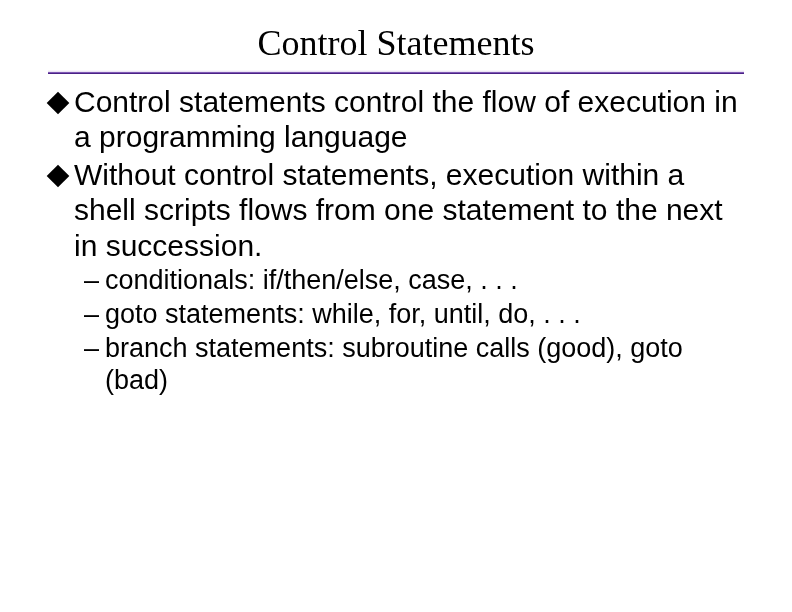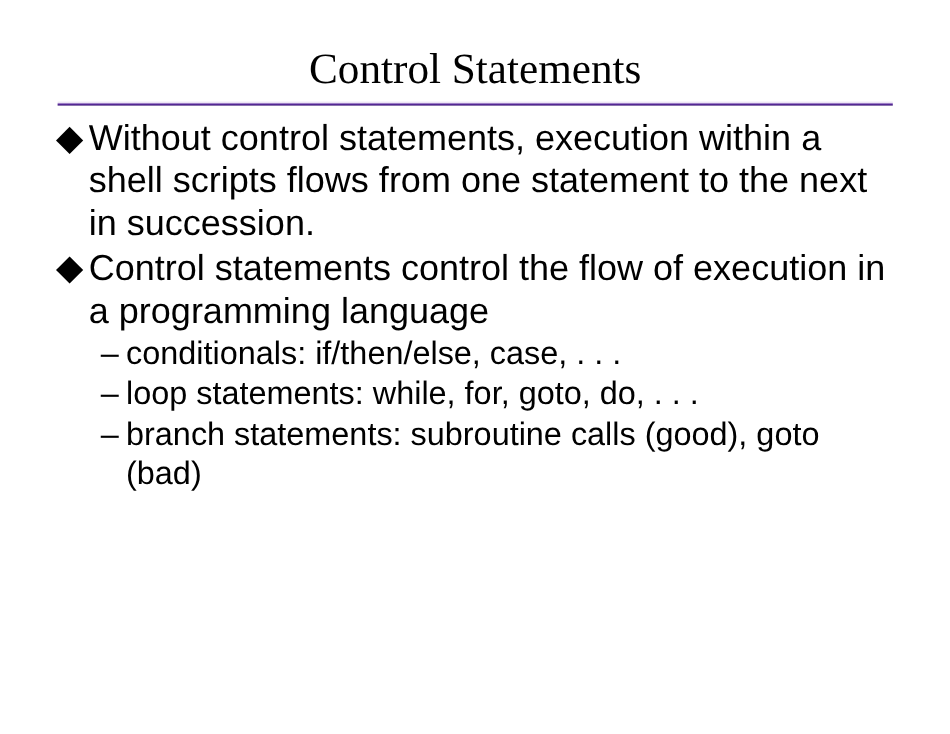--- a/index.html
+++ b/index.html
@@ -8,21 +8,21 @@
     height: 612px;
     background: #ffffff;
     font-family: "Times New Roman", Times, serif;
     color: #000000;
     position: relative;
     overflow: hidden;
   }
   .slide {
     width: 100%;
     height: 100%;
-    padding: 36px 48px 40px 48px;
+    padding: 22px 48px 40px 48px;
   }
   .title {
     text-align: center;
     font-size: 36px;
     font-weight: normal;
     font-family: "Times New Roman", Times, serif;
     margin-bottom: 6px;
   }
   .divider {
     height: 4px;
@@ -78,37 +78,37 @@
 
 <div class="slide">
 
   <div class="title">Control Statements</div>
   <div class="divider"></div>
 
   <div class="content">
 
     <div class="bullet-item">
       <div class="bullet-diamond"></div>
-      <div class="bullet-text">Without control statements, execution within a shell scripts flows from one statement to the next in succession.</div>
+      <div class="bullet-text">Control statements control the flow of execution in a programming language</div>
     </div>
 
     <div class="bullet-item">
       <div class="bullet-diamond"></div>
-      <div class="bullet-text">Control statements control the flow of execution in a programming language</div>
+      <div class="bullet-text">Without control statements, execution within a shell scripts flows from one statement to the next in succession.</div>
     </div>
 
 
     <div class="sub-item">
       <div class="sub-dash">–</div>
       <div class="sub-text">conditionals:  if/then/else, case, . . .</div>
     </div>
 
     <div class="sub-item">
       <div class="sub-dash">–</div>
-      <div class="sub-text">loop statements:  while, for, goto, do, . . .</div>
+      <div class="sub-text">goto statements:  while, for, until, do, . . .</div>
     </div>
 
     <div class="sub-item">
       <div class="sub-dash">–</div>
       <div class="sub-text">branch statements:  subroutine calls (good), goto (bad)</div>
     </div>
 
   </div>
 </div>
 

